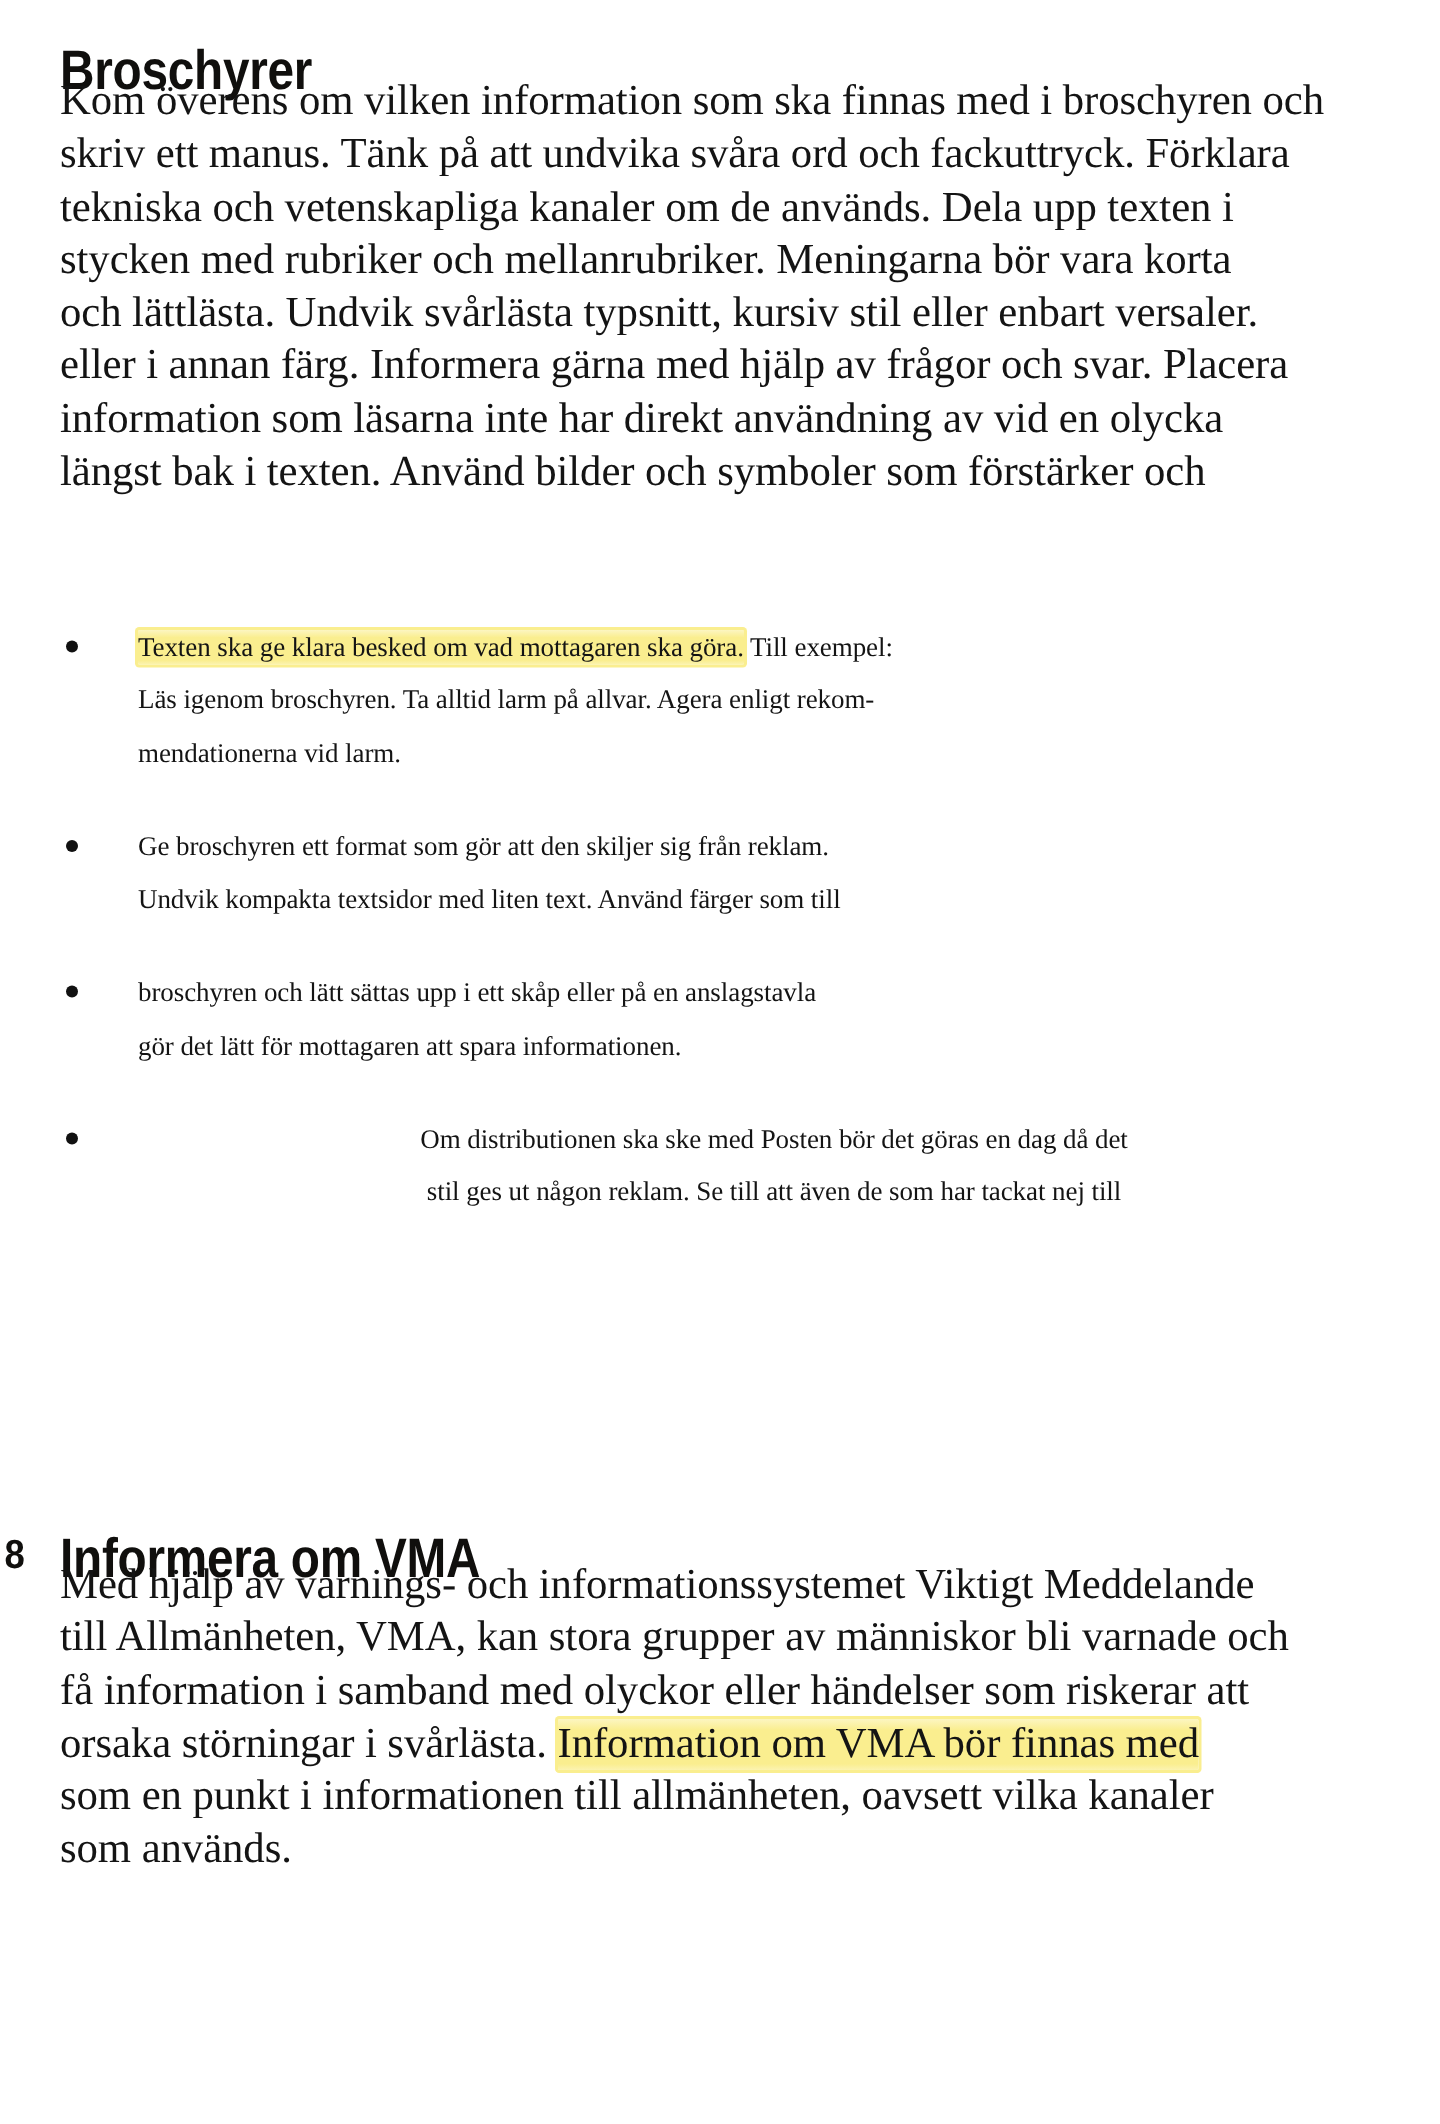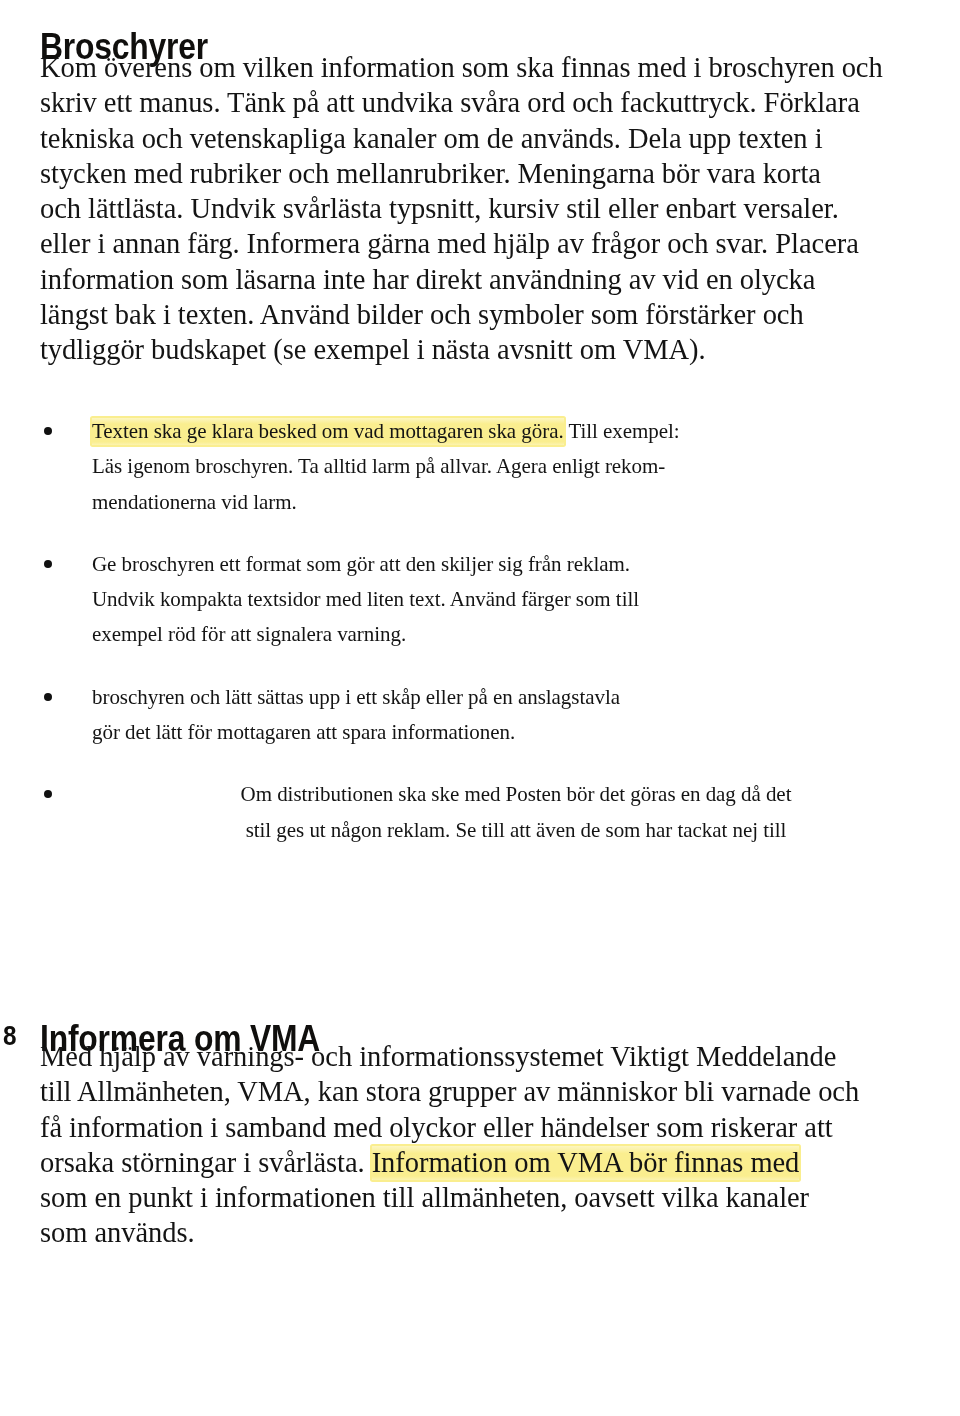--- a/index.html
+++ b/index.html
@@ -78,21 +78,21 @@
     position: absolute;
     left: 40px;
     top: 414px;
     width: 900px;
   }
 
   .bullet-item {
     position: relative;
     padding-left: 52px;
     margin-bottom: 27px;
-    font-size: 21px;
+    font-size: 18px;
     line-height: 35.3px;
     color: #141414;
     letter-spacing: -0.05px;
   }
   .bullet-item:last-child { margin-bottom: 0; text-align: center; }
 
   .bullet-dot {
     position: absolute;
     left: 4px;
     top: 13px;
@@ -141,37 +141,35 @@
 
   <div id="intro-paragraph" class="body-block">
     <span class="txt-line">Kom överens om vilken information som ska finnas med i broschyren och</span>
     <span class="txt-line">skriv ett manus. Tänk på att undvika svåra ord och fackuttryck. Förklara</span>
     <span class="txt-line">tekniska och vetenskapliga kanaler om de används. Dela upp texten i</span>
     <span class="txt-line">stycken med rubriker och mellanrubriker. Meningarna bör vara korta</span>
     <span class="txt-line">och lättlästa. Undvik svårlästa typsnitt, kursiv stil eller enbart versaler.</span>
     <span class="txt-line">eller i annan färg. Informera gärna med hjälp av frågor och svar. Placera</span>
     <span class="txt-line">information som läsarna inte har direkt användning av vid en olycka</span>
     <span class="txt-line">längst bak i texten. Använd bilder och symboler som förstärker och</span>
-    <span class="txt-line">tydliggör budskapet (se exempel i nästa avsnitt om VMA).</span>
   </div>
 
   <ul class="bullet-list" style="list-style:none;margin:0;padding:0;">
 
     <li class="bullet-item">
       <span class="bullet-dot"></span>
       <span class="txt-line"><span class="hl hl-soft">Texten ska ge klara besked om vad mottagaren ska göra.</span><span> Till exempel:</span></span>
       <span class="txt-line">Läs igenom broschyren. Ta alltid larm på allvar. Agera enligt rekom-</span>
       <span class="txt-line">mendationerna vid larm.</span>
     </li>
 
     <li class="bullet-item">
       <span class="bullet-dot"></span>
       <span class="txt-line">Ge broschyren ett format som gör att den skiljer sig från reklam.</span>
       <span class="txt-line">Undvik kompakta textsidor med liten text. Använd färger som till</span>
-      <span class="txt-line">exempel röd för att signalera varning.</span>
     </li>
 
     <li class="bullet-item">
       <span class="bullet-dot"></span>
       <span class="txt-line">broschyren och lätt sättas upp i ett skåp eller på en anslagstavla</span>
       <span class="txt-line">gör det lätt för mottagaren att spara informationen.</span>
     </li>
 
     <li class="bullet-item">
       <span class="bullet-dot"></span>

